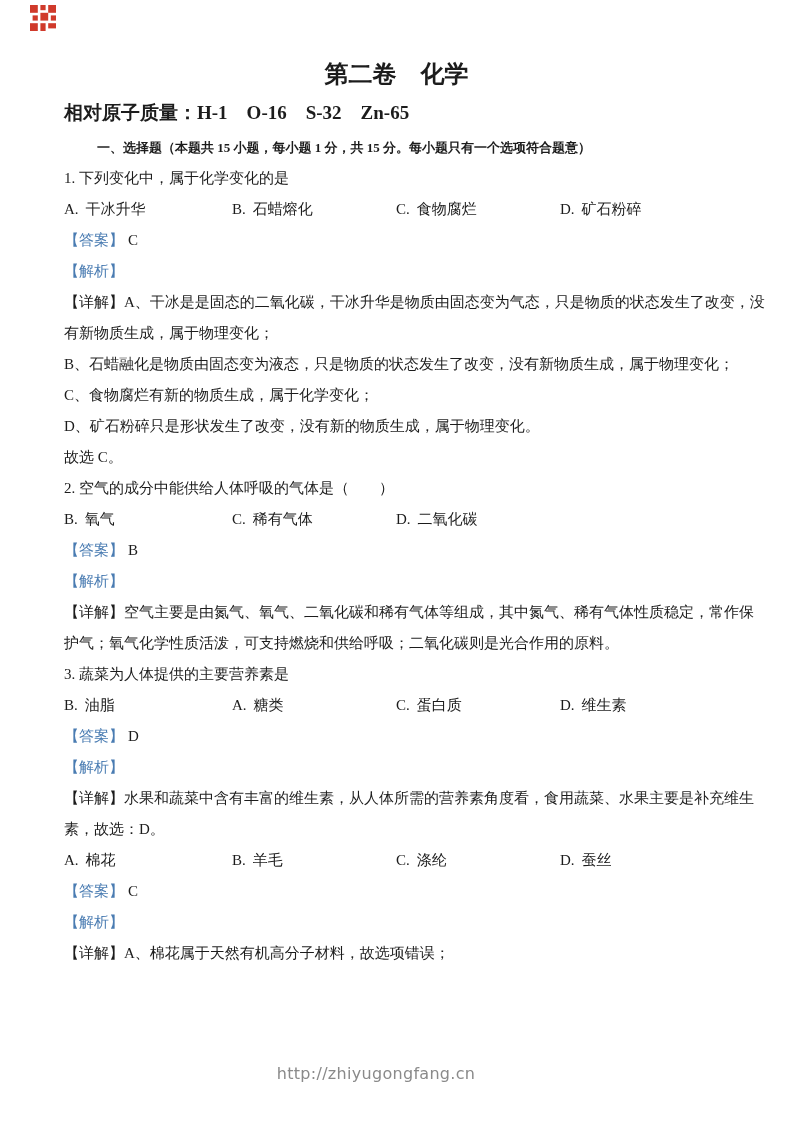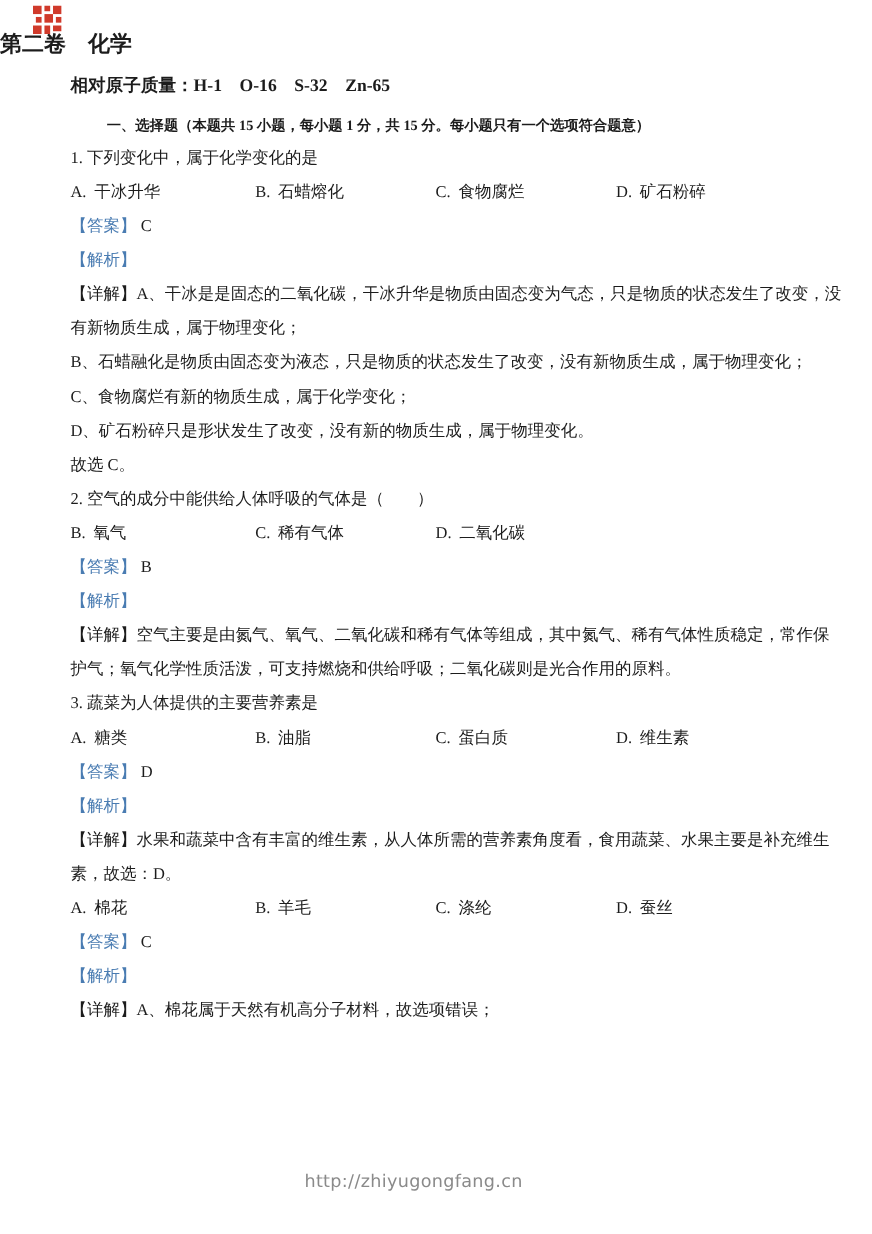--- a/index.html
+++ b/index.html
@@ -5,26 +5,26 @@
   :root { --accent:#4a7cb2; --ink:#1c1c1c; --footer:#8a8a8a; --logo:#d03a2b; }
   * { box-sizing:border-box; }
   html,body { margin:0; padding:0; background:#ffffff; }
   .page {
     position:relative; width:793px; height:1122px; background:#ffffff;
     overflow:hidden; color:var(--ink);
     font-family:"Liberation Serif","DejaVu Serif",serif;
   }
   .logo { position:absolute; top:5px; left:30px; width:26px; height:26px; }
   .title {
-    margin:0; padding-top:24px; 
-    font-size:20px; font-weight:700; line-height:32px;
+    margin:0; padding-top:58px; text-align:center;
+    font-size:24px; font-weight:700; line-height:32px;
   }
   .atomic {
     margin-top:7px; padding-left:64px;
-    font-size:16px; font-weight:700; line-height:31px; white-space:nowrap;
+    font-size:19px; font-weight:700; line-height:31px; white-space:nowrap;
   }
   .section-heading {
     margin-top:4px; padding-left:97px;
     font-size:13px; font-weight:700; line-height:31px; white-space:nowrap;
   }
   .body { padding-left:64px; font-size:15px; }
   .line { height:31px; line-height:31px; white-space:nowrap; }
   .options { display:grid; grid-template-columns:168px 164px 164px auto; }
   .opt { white-space:nowrap; }
   .opt-label { margin-right:7px; }
@@ -90,22 +90,22 @@
       </div>
       <div class="line"><span class="tag">【答案】</span><span class="answer-value">B</span></div>
       <div class="line"><span class="tag">【解析】</span></div>
       <div class="line">【详解】空气主要是由氮气、氧气、二氧化碳和稀有气体等组成，其中氮气、稀有气体性质稳定，常作保</div>
       <div class="line">护气；氧气化学性质活泼，可支持燃烧和供给呼吸；二氧化碳则是光合作用的原料。</div>
     </section>
 
     <section>
       <div class="line">3. 蔬菜为人体提供的主要营养素是</div>
       <div class="line options">
+        <div class="opt"><span class="opt-label">B.</span><span class="opt-text">油脂</span></div>
         <div class="opt"><span class="opt-label">A.</span><span class="opt-text">糖类</span></div>
-        <div class="opt"><span class="opt-label">B.</span><span class="opt-text">油脂</span></div>
         <div class="opt"><span class="opt-label">C.</span><span class="opt-text">蛋白质</span></div>
         <div class="opt"><span class="opt-label">D.</span><span class="opt-text">维生素</span></div>
       </div>
       <div class="line"><span class="tag">【答案】</span><span class="answer-value">D</span></div>
       <div class="line"><span class="tag">【解析】</span></div>
       <div class="line">【详解】水果和蔬菜中含有丰富的维生素，从人体所需的营养素角度看，食用蔬菜、水果主要是补充维生</div>
       <div class="line">素，故选：D。</div>
     </section>
 
     <section>

